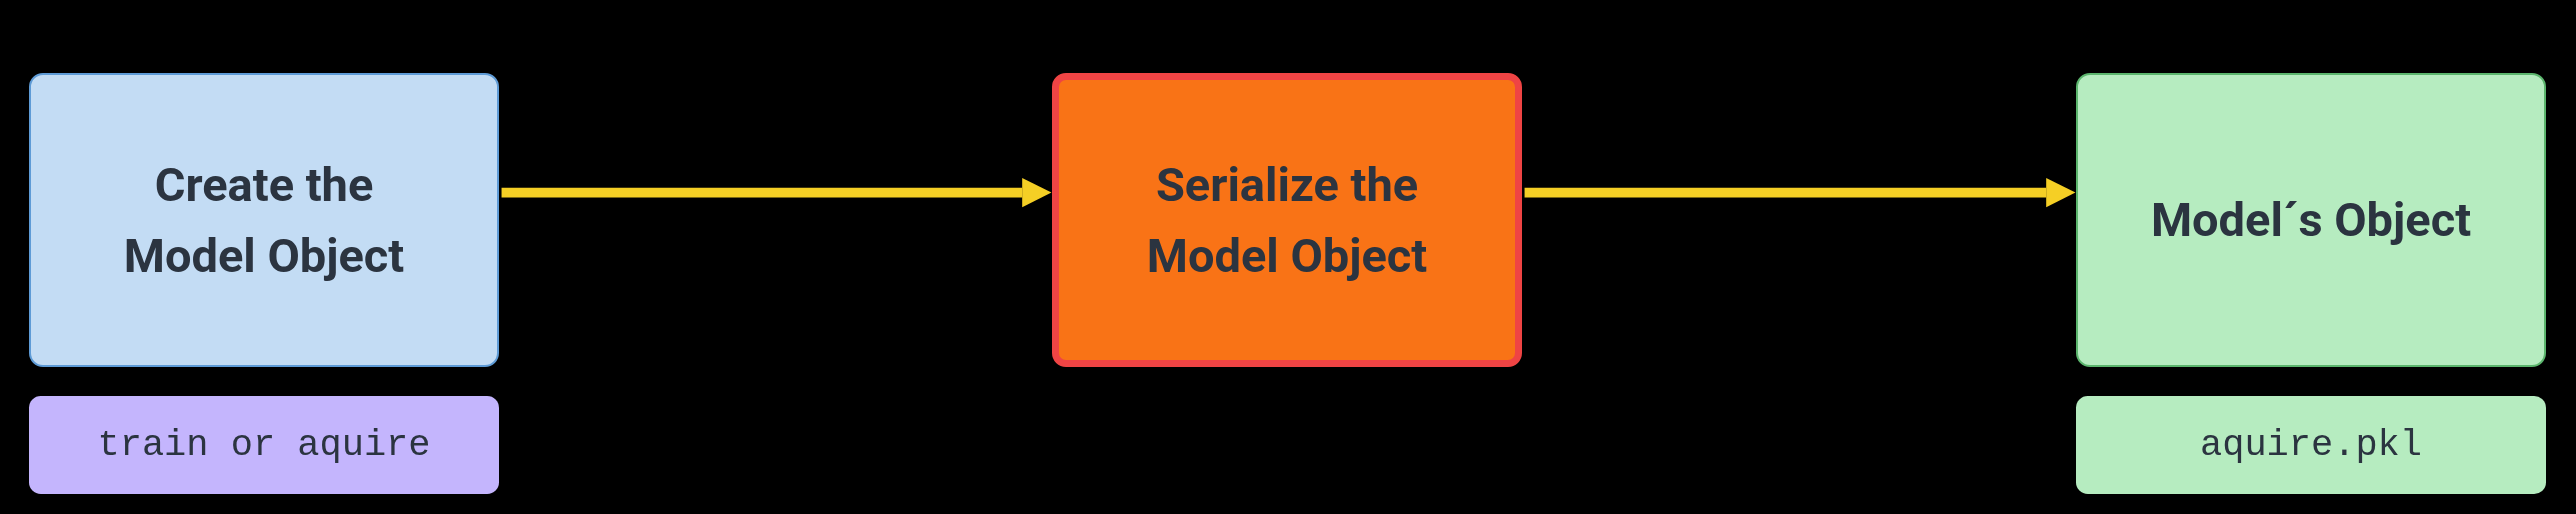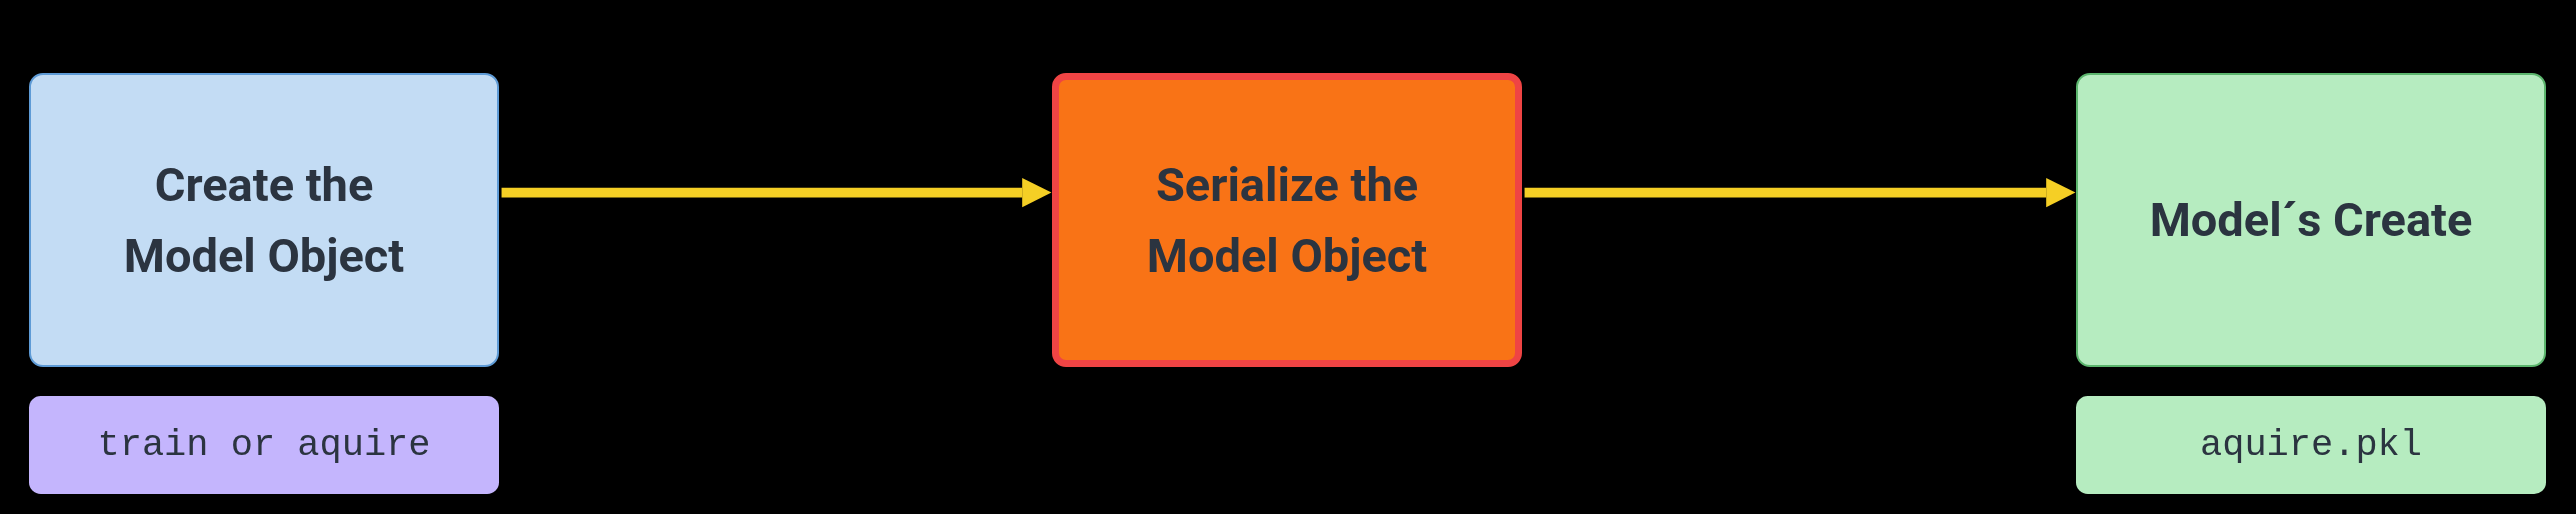--- a/index.html
+++ b/index.html
@@ -95,19 +95,19 @@
 
 <div id="arrow2" class="arrow">
   <svg viewBox="0 0 565 40">
     <line x1="0" y1="20" x2="535" y2="20" stroke="#f5cf25" stroke-width="10"></line>
     <polygon points="535,5 565,20 535,35" fill="#f5cf25"></polygon>
   </svg>
 </div>
 
 <div id="step3" class="step">
   <div class="main-box c-green-main">
-    <span>Model´s Create</span>
+    <span>Model´s Object</span>
   </div>
   <div class="sub-box c-green-sub">
     <span>aquire.pkl</span>
   </div>
 </div>
 
 
 </body></html>

